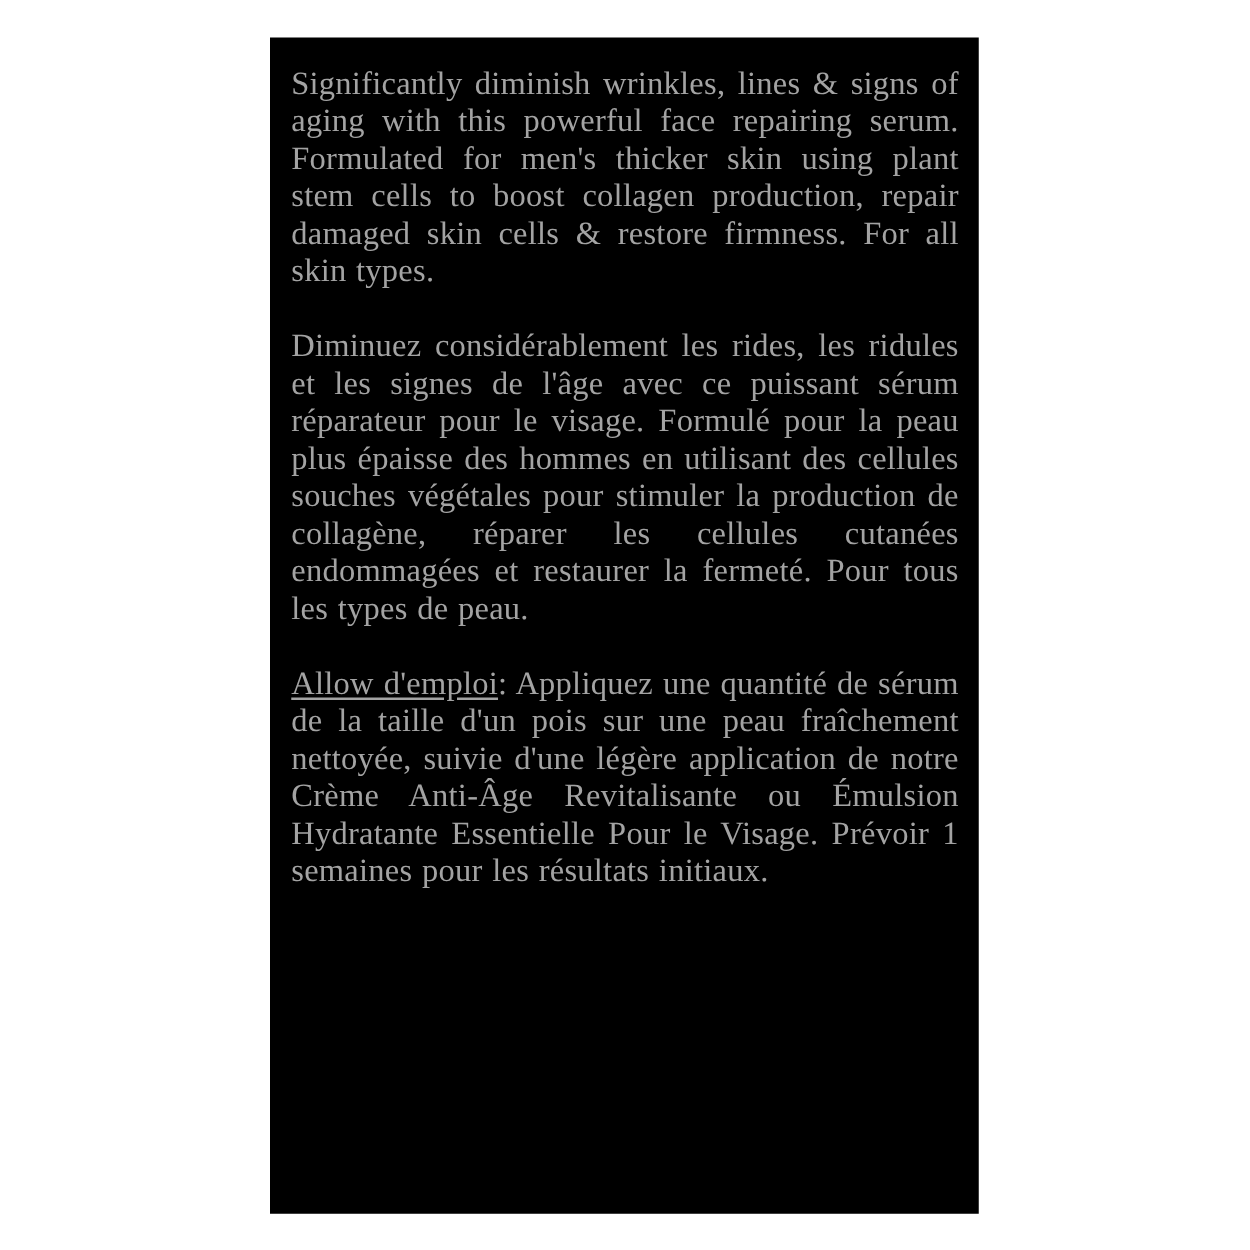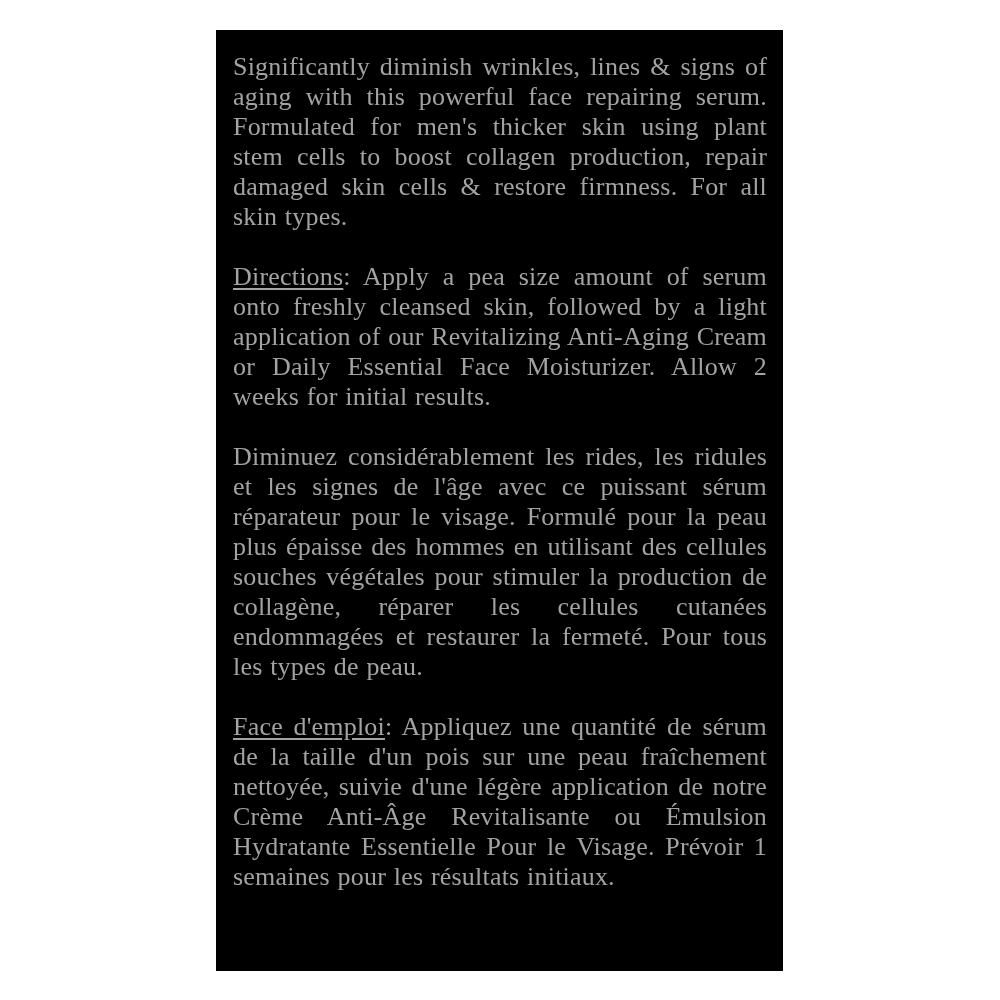--- a/index.html
+++ b/index.html
@@ -46,20 +46,19 @@
   }
 </style>
 </head>
 <body>
 
 <div class="page">
   <div class="label-panel">
 
     <p><span class="lead"></span><span></span><span>Significantly diminish wrinkles, lines &amp; signs of aging with this powerful face repairing serum. Formulated for men's thicker skin using plant stem cells to boost collagen production, repair damaged skin cells &amp; restore firmness. For all skin types.</span></p>
 
-    <p><span class="lead">Directions</span><span>: </span><span>Apply a pea size amount of serum onto freshly cleansed skin, followed by a light application of our Revitalizing Anti-Aging Cream or Daily Essential Face Moisturizer. Allow 2 weeks for initial results.</span></p>
 
     <p><span class="lead"></span><span></span><span>Diminuez considérablement les rides, les ridules et les signes de l'âge avec ce puissant sérum réparateur pour le visage. Formulé pour la peau plus épaisse des hommes en utilisant des cellules souches végétales pour stimuler la production de collagène, réparer les cellules cutanées endommagées et restaurer la fermeté. Pour tous les types de peau.</span></p>
 
-    <p><span class="lead">Face d'emploi</span><span>: </span><span>Appliquez une quantité de sérum de la taille d'un pois sur une peau fraîchement nettoyée, suivie d'une légère application de notre Crème Anti-Âge Revitalisante ou Émulsion Hydratante Essentielle Pour le Visage. Prévoir 1 semaines pour les résultats initiaux.</span></p>
+    <p><span class="lead">Allow d'emploi</span><span>: </span><span>Appliquez une quantité de sérum de la taille d'un pois sur une peau fraîchement nettoyée, suivie d'une légère application de notre Crème Anti-Âge Revitalisante ou Émulsion Hydratante Essentielle Pour le Visage. Prévoir 1 semaines pour les résultats initiaux.</span></p>
 
   </div>
 </div>
 
 </body></html>

